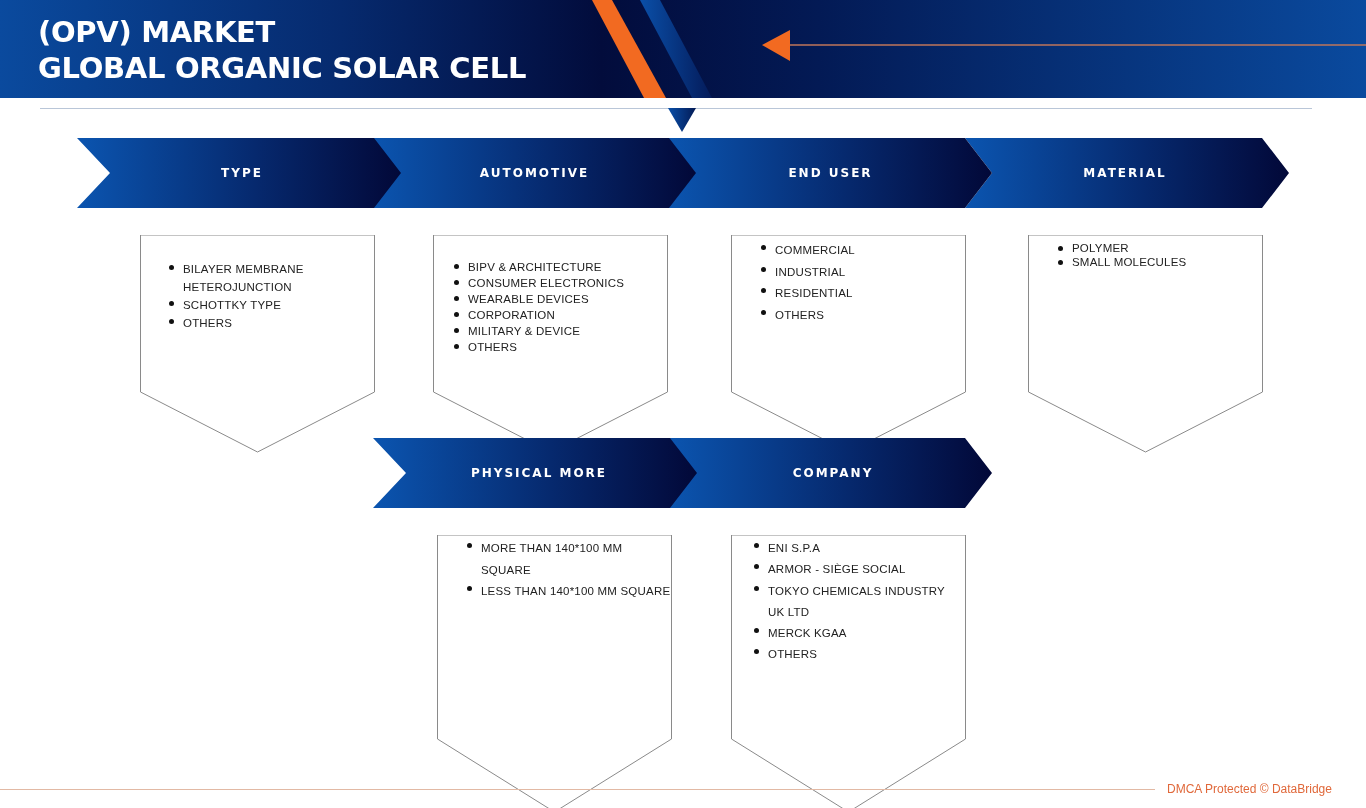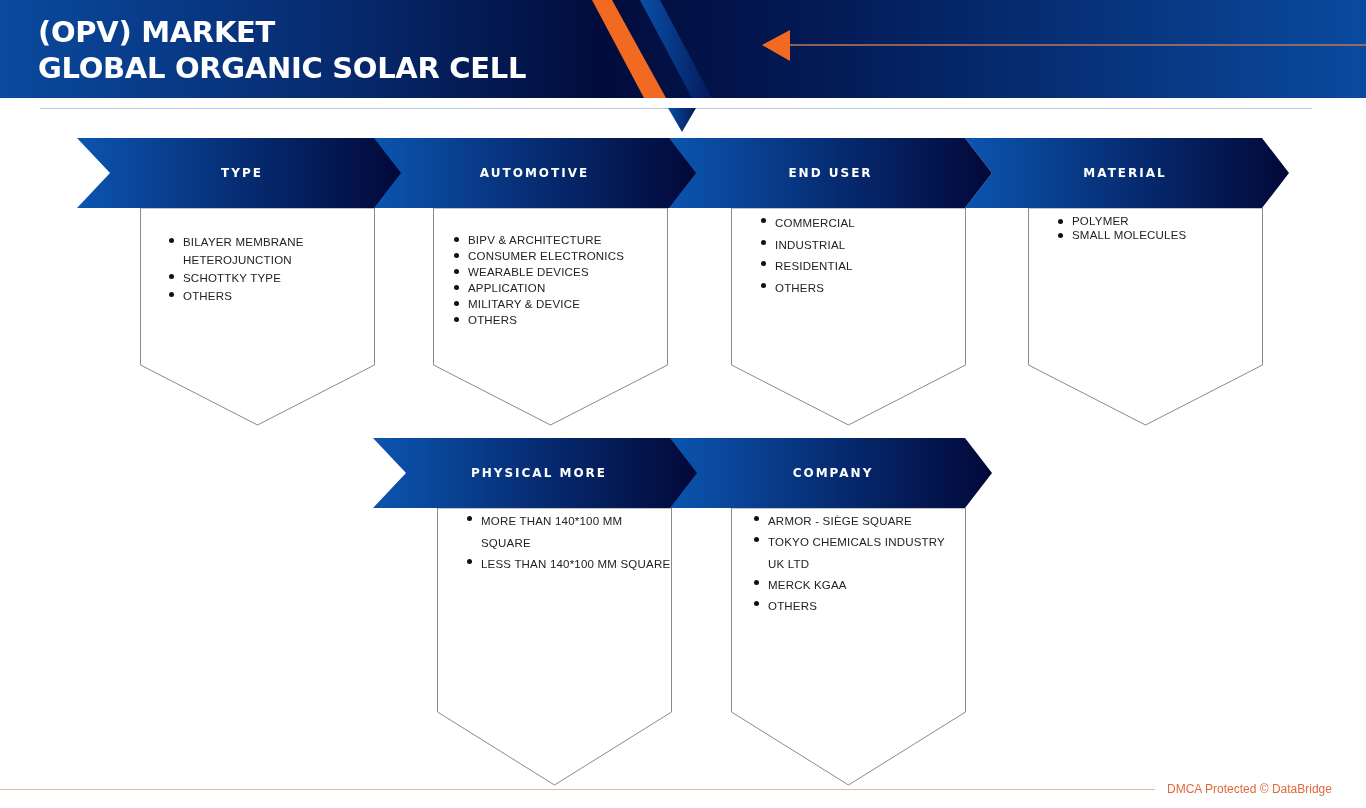--- a/index.html
+++ b/index.html
@@ -25,21 +25,21 @@
     .pointer-tri { position: absolute; left: 668px; top: 108px; }
 
     .arrow { position: absolute; }
     .arrow svg { position: absolute; left: 0; top: 0; }
     .arrow-label {
       position: absolute; top: 0; height: 70px; display: flex; align-items: center; justify-content: center;
       color: #ffffff; font-weight: bold; font-size: 12px; letter-spacing: 2px;
       font-family: "DejaVu Sans", sans-serif;
     }
 
-    .panel { position: absolute; }
+    .panel { position: absolute; margin-top: 27px; }
     .panel svg { position: absolute; left: 0; top: 0; }
     .panel ul { position: absolute; list-style: none; }
     .panel li {
       position: relative; padding-left: 14px;
       font-family: "Liberation Sans", sans-serif; font-size: 11.5px; color: #222222;
       letter-spacing: 0.2px;
     }
     .panel li::before {
       content: ""; position: absolute; left: 0; top: 5px; width: 5px; height: 5px; border-radius: 50%; background: #111;
     }
@@ -107,21 +107,21 @@
 </div>
 
 <div class="panel" style="left:433px; top:208px; width:235px; height:218px;">
   <svg width="235" height="218">
       <polygon points="0.5,0 0.5,157 117.5,217 234.5,157 234.5,0" fill="#fff" stroke="#8a8a8a" stroke-width="1"></polygon>
     </svg>
   <ul style="left:21px; top:24px; width:210px;">
     <li style="line-height:16px;">BIPV &amp; ARCHITECTURE</li>
     <li style="line-height:16px;">CONSUMER ELECTRONICS</li>
     <li style="line-height:16px;">WEARABLE DEVICES</li>
-    <li style="line-height:16px;">APPLICATION</li>
+    <li style="line-height:16px;">CORPORATION</li>
     <li style="line-height:16px;">MILITARY &amp; DEVICE</li>
     <li style="line-height:16px;">OTHERS</li>
   </ul>
 </div>
 
 <div class="panel" style="left:731px; top:208px; width:235px; height:218px;">
   <svg width="235" height="218">
       <polygon points="0.5,0 0.5,157 117.5,217 234.5,157 234.5,0" fill="#fff" stroke="#8a8a8a" stroke-width="1"></polygon>
     </svg>
   <ul style="left:30px; top:5px; width:200px;">
@@ -175,21 +175,22 @@
     <li style="line-height:21.5px;">MORE THAN 140*100 MM SQUARE</li>
     <li style="line-height:21.5px; width:230px;">LESS THAN 140*100 MM SQUARE</li>
   </ul>
 </div>
 
 <div class="panel" style="left:731px; top:508px; width:235px; height:278px;">
   <svg width="235" height="278">
       <polygon points="0.5,0 0.5,204 117.5,277 234.5,204 234.5,0" fill="#fff" stroke="#8a8a8a" stroke-width="1"></polygon>
     </svg>
   <ul style="left:23px; top:3px; width:208px;">
-    <li style="line-height:21.3px;">ARMOR - SIÈGE SQUARE</li>
+    <li style="line-height:21.3px;">ENI S.P.A</li>
+    <li style="line-height:21.3px;">ARMOR - SIÈGE SOCIAL</li>
     <li style="line-height:21.3px;">TOKYO CHEMICALS INDUSTRY UK LTD</li>
     <li style="line-height:21.3px;">MERCK KGAA</li>
     <li style="line-height:21.3px;">OTHERS</li>
   </ul>
 </div>
 
 <div class="arrow" style="left:668px; top:438px; width:325px; height:70px;">
   <svg width="325" height="70">
       <polygon points="0,0 297,0 324,35 297,70 0,70 27,35" fill="url(#arrowG)"></polygon>
     </svg>

